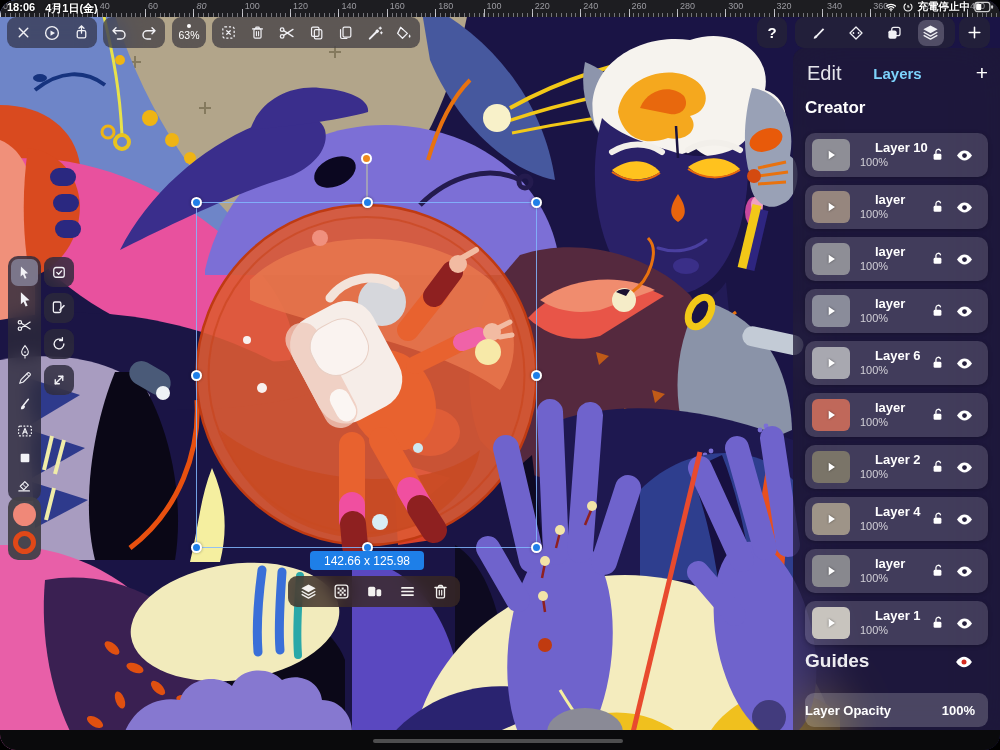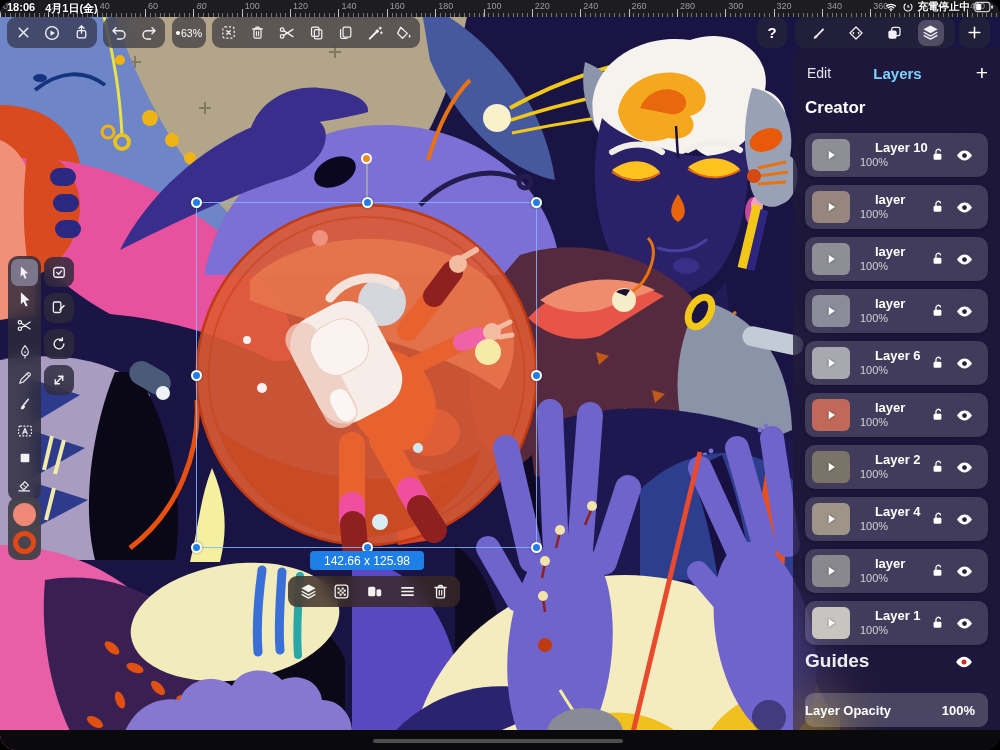--- a/index.html
+++ b/index.html
@@ -18,21 +18,21 @@
   .ruler-num { position:absolute; top:1px; font-size:9px; color:#9b9ba1; }
   .status-left { position:absolute; left:7px; top:1px; z-index:42; display:flex; gap:10px; color:#fff; font-size:11px; font-weight:bold; text-shadow:0 0 3px #000; }
   .status-right { position:absolute; right:6px; top:0px; z-index:42; display:flex; align-items:center; gap:4px; color:#fff; font-size:10.5px; font-weight:bold; text-shadow:0 0 3px #000; }
   .status-right svg { display:block; }
 
   
   .chip { position:absolute; top:17px; height:31px; background:rgba(40,38,52,.62); backdrop-filter:blur(10px);
           border-radius:9px; display:flex; align-items:center; justify-content:space-evenly; z-index:30; color:#f1f1f5; }
   .chip svg { display:block; }
   .tbtn { width:26px; height:26px; display:flex; align-items:center; justify-content:center; border-radius:6px; }
-  .zoom-chip { flex-direction:row; justify-content:center; gap:1px; }
+  .zoom-chip { flex-direction:column; justify-content:center; gap:1px; }
   .zoom-dot { width:4px; height:4px; border-radius:50%; background:#fff; }
   .zoom-label { font-size:10.5px; color:#fff; }
   .help-chip { font-size:15px; font-weight:bold; color:#fff; }
   .rg-sel { background:rgba(120,116,138,.55); border-radius:8px; }
   .plus-chip { font-size:19px; color:#fff; font-weight:bold; }
 
   
   .tool-rail { position:absolute; left:8px; top:256px; width:33px; padding:3px 0; background:rgba(44,42,58,.82);
                backdrop-filter:blur(8px); border-radius:10px; display:flex; flex-direction:column; align-items:center; z-index:30; color:#f2f2f6; }
   .tool { width:27px; height:26.5px; display:flex; align-items:center; justify-content:center; border-radius:7px; }
@@ -55,21 +55,21 @@
                 color:#fff; font-size:12px; display:flex; align-items:center; justify-content:center; z-index:25; }
 
   
   .ctx-bar { position:absolute; left:288px; top:576px; width:172px; height:31px; background:rgba(56,40,34,.8);
              backdrop-filter:blur(8px); border-radius:9px; display:flex; align-items:center; justify-content:space-evenly; z-index:25; color:#f4f2f0; }
 
   
   .panel { position:absolute; left:793px; top:48px; width:207px; height:702px; background:rgba(32,27,48,.55);
            backdrop-filter:blur(24px) saturate(1.15); border-radius:12px 0 0 0; z-index:35; color:#fff; }
   .panel-header { position:absolute; left:14px; right:12px; top:14px; height:22px; display:flex; align-items:center; }
-  .tab-edit { font-size:14px; color:#e4e4ea; }
+  .tab-edit { font-size:20px; color:#e4e4ea; }
   .tab-layers { font-size:15px; font-weight:bold; color:#7dd3fc; position:absolute; left:0; right:0; text-align:center; }
   .panel-add { position:absolute; right:0; font-size:21px; font-weight:300; color:#fff; line-height:20px; }
   .section-title { position:absolute; left:12px; top:50px; font-size:17px; font-weight:bold; color:#fff; }
   .rows { position:absolute; left:12px; top:85px; width:183px; }
   .layer-row { position:relative; width:183px; height:44px; margin-bottom:8px; background:rgba(255,255,255,.16);
                border-radius:10px; box-shadow:0 1px 4px rgba(0,0,0,.25); }
   .thumb { position:absolute; left:7px; top:6px; width:38px; height:32px; border-radius:6px; background:#8e8e96;
            display:flex; align-items:center; justify-content:center; overflow:hidden; }
   .thumb svg { filter:drop-shadow(0 0 1px rgba(0,0,0,.5)); }
   .lname { position:absolute; left:55px; top:7px; font-size:13px; font-weight:600; color:#fff;margin-left:15px; }

